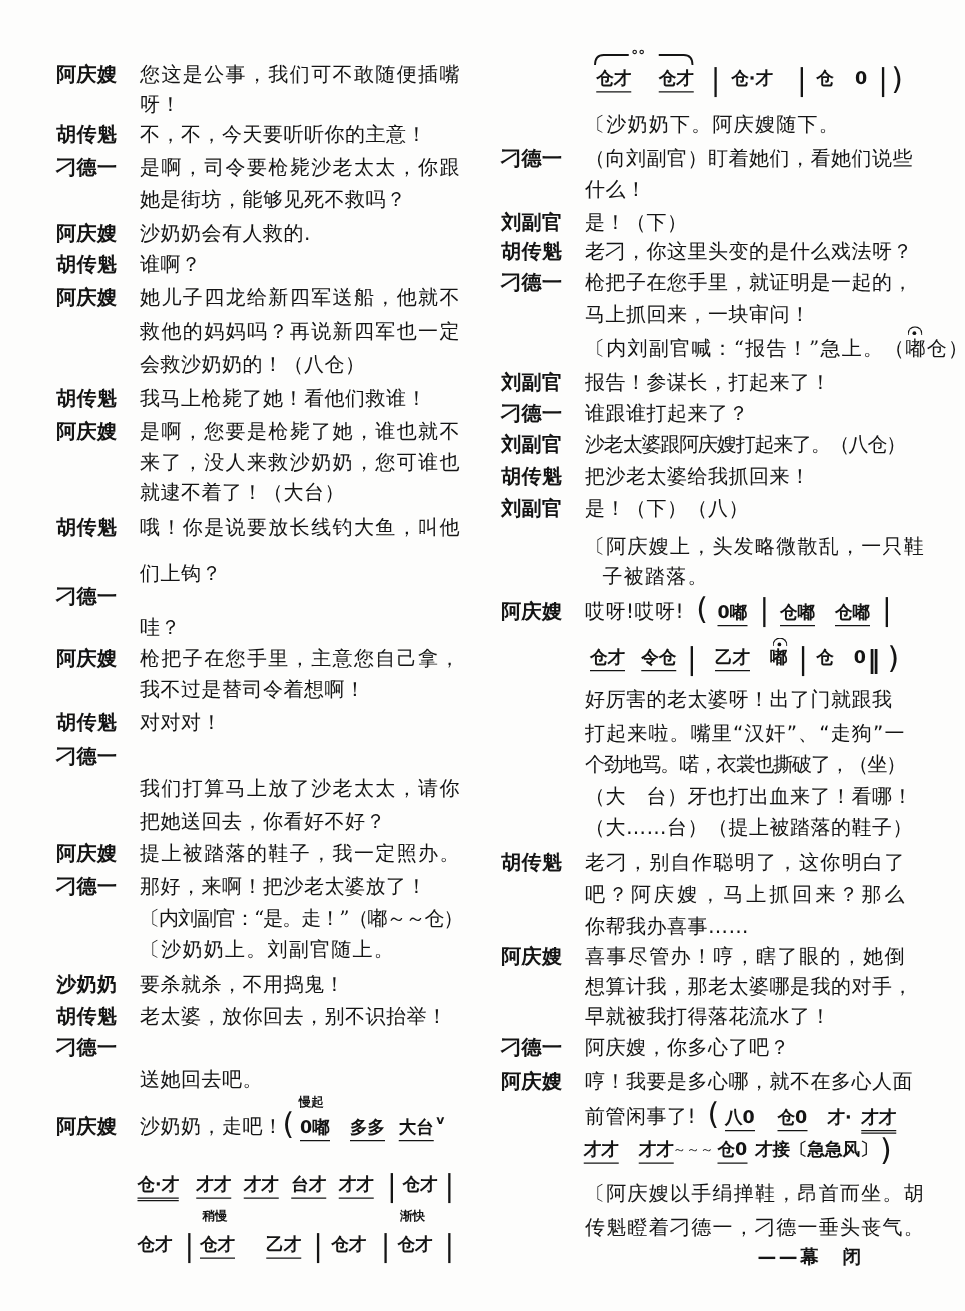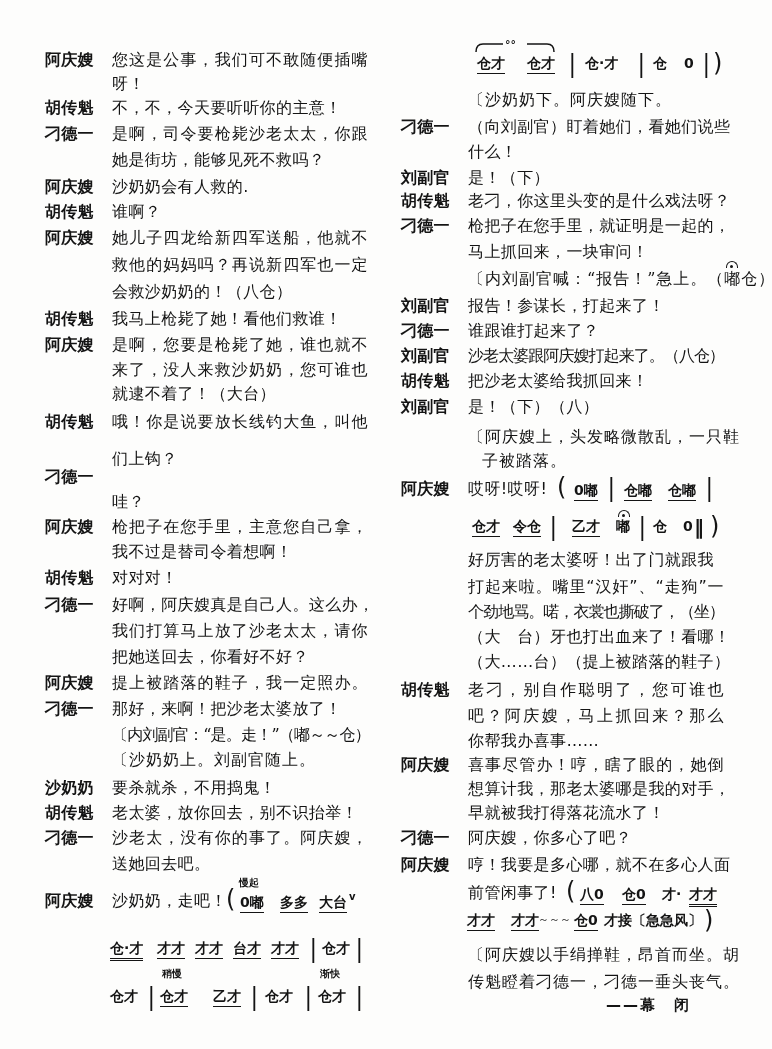--- a/index.html
+++ b/index.html
@@ -109,21 +109,20 @@
     </div>
     <div class="ln" style="top:540px">
       <span class="txt L">我不过是替司令着想啊！</span>
     </div>
     <div class="ln" style="top:566px">
       <span class="spk L">胡传魁</span>
       <span class="txt L">对对对！</span>
     </div>
     <div class="ln" style="top:593px">
       <span class="spk L">刁德一</span>
-      <span class="txt L j">好啊，阿庆嫂真是自己人。这么办，</span>
     </div>
     <div class="ln" style="top:619px">
       <span class="txt L j">我们打算马上放了沙老太太，请你</span>
     </div>
     <div class="ln" style="top:645px">
       <span class="txt L">把她送回去，你看好不好？</span>
     </div>
     <div class="ln" style="top:671px">
       <span class="spk L">阿庆嫂</span>
       <span class="txt L j">提上被踏落的鞋子，我一定照办。</span>
@@ -141,21 +140,20 @@
     <div class="ln" style="top:776px">
       <span class="spk L">沙奶奶</span>
       <span class="txt L">要杀就杀，不用捣鬼！</span>
     </div>
     <div class="ln" style="top:801px">
       <span class="spk L">胡传魁</span>
       <span class="txt L">老太婆，放你回去，别不识抬举！</span>
     </div>
     <div class="ln" style="top:826px">
       <span class="spk L">刁德一</span>
-      <span class="txt L j">沙老太，没有你的事了。阿庆嫂，</span>
     </div>
     <div class="ln" style="top:852px">
       <span class="txt L">送她回去吧。</span>
     </div>
 
     <div class="ln" style="top:889px">
       <span class="spk L">阿庆嫂</span>
       <span class="txt L" style="width:auto">沙奶奶，走吧！</span>
       <span class="par" style="left:226px">(</span>
       <span class="tmark" style="left:239px;top:-12px">慢起</span>
@@ -298,21 +296,21 @@
     </div>
     <div class="ln" style="top:625px">
       <span class="txt R j">（大　台）牙也打出血来了！看哪！</span>
     </div>
     <div class="ln" style="top:650px">
       <span class="txt R">（大……台）（提上被踏落的鞋子）</span>
     </div>
 
     <div class="ln" style="top:678px">
       <span class="spk R">胡传魁</span>
-      <span class="txt R j">老刁，别自作聪明了，您可谁也</span>
+      <span class="txt R j">老刁，别自作聪明了，这你明白了</span>
     </div>
     <div class="ln" style="top:704px">
       <span class="txt R j">吧？阿庆嫂，马上抓回来？那么</span>
     </div>
     <div class="ln" style="top:729px">
       <span class="txt R">你帮我办喜事……</span>
     </div>
     <div class="ln" style="top:753px">
       <span class="spk R">阿庆嫂</span>
       <span class="txt R j">喜事尽管办！哼，瞎了眼的，她倒</span>

